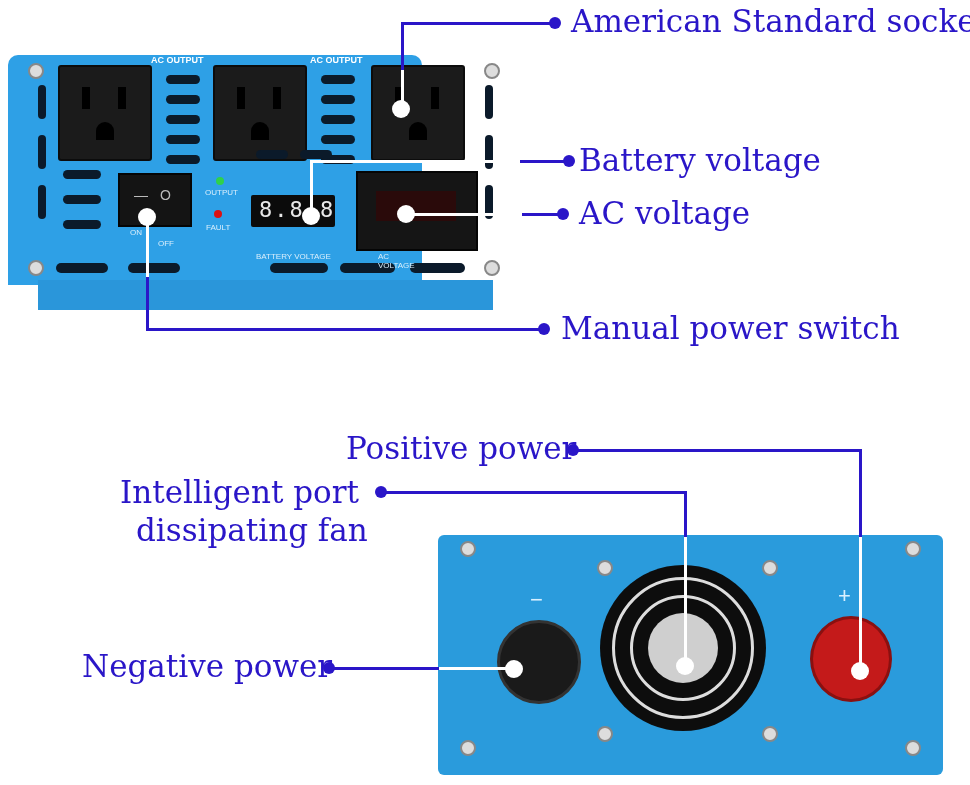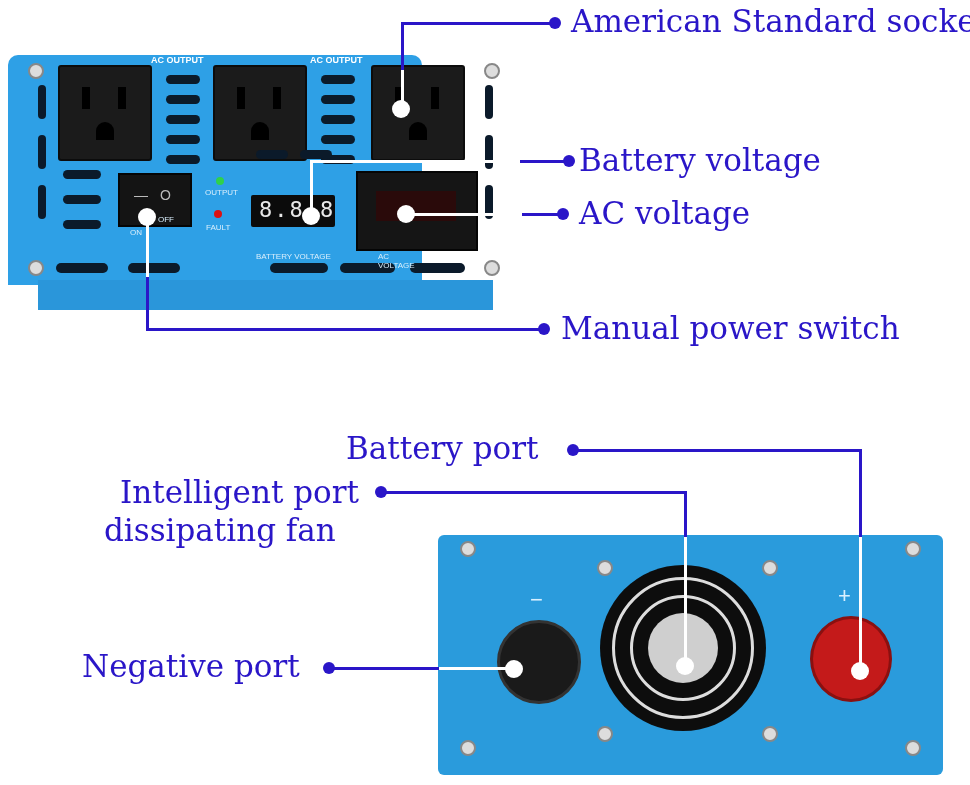--- a/index.html
+++ b/index.html
@@ -77,21 +77,21 @@
   <div class="vent" style="left:332px;top:208px;width:55px;height:10px"></div>
   <div class="vent" style="left:402px;top:208px;width:55px;height:10px"></div>
   <div class="vent" style="left:248px;top:95px;width:32px;height:9px"></div>
   <div class="vent" style="left:292px;top:95px;width:32px;height:9px"></div>
 
   <div style="position:absolute;left:110px;top:118px;width:70px;height:50px;background:#141414;border:2px solid #050505;">
     <span style="position:absolute;left:14px;top:12px;color:#bbb;font-size:14px;font-family:'Liberation Sans',sans-serif;">—</span>
     <span style="position:absolute;left:40px;top:12px;color:#bbb;font-size:14px;font-family:'Liberation Sans',sans-serif;">O</span>
   </div>
   <span class="tinytext2" style="left:122px;top:173px">ON</span>
-  <span class="tinytext2" style="left:150px;top:160px">OFF</span>
+  <span class="tinytext2" style="left:150px;top:184px">OFF</span>
 
   <div style="position:absolute;left:208px;top:122px;width:8px;height:8px;border-radius:50%;background:#2fd14b;"></div>
   <span class="tinytext2" style="left:197px;top:133px">OUTPUT</span>
   <div style="position:absolute;left:206px;top:155px;width:8px;height:8px;border-radius:50%;background:#d11;"></div>
   <span class="tinytext2" style="left:198px;top:168px">FAULT</span>
 
   <div style="position:absolute;left:243px;top:140px;width:84px;height:32px;background:#0b0b0b;border-radius:2px;">
     <span style="position:absolute;left:8px;top:2px;color:#e8e8e8;font-family:'DejaVu Sans Mono',monospace;font-size:22px;letter-spacing:2px;">8.8.8</span>
   </div>
   <span class="tinytext2" style="left:248px;top:197px">BATTERY VOLTAGE</span>
@@ -148,27 +148,27 @@
 <div class="screw" style="left:597px;top:560px"></div>
 <div class="screw" style="left:762px;top:560px"></div>
 <div class="screw" style="left:597px;top:726px"></div>
 <div class="screw" style="left:762px;top:726px"></div>
 
 <div class="dot" style="left:567px;top:444px"></div>
 <div class="line" style="left:573px;top:449px;width:288px;height:3px"></div>
 <div class="line" style="left:859px;top:449px;width:3px;height:88px"></div>
 <div class="wline" style="left:859px;top:537px;width:3px;height:130px"></div>
 <div class="wdot" style="left:851px;top:662px"></div>
-<span class="label" style="left:346px;top:431px">Battery port</span>
+<span class="label" style="left:346px;top:431px">Positive power</span>
 
 <div class="dot" style="left:375px;top:486px"></div>
 <div class="line" style="left:381px;top:491px;width:305px;height:3px"></div>
 <div class="line" style="left:684px;top:491px;width:3px;height:46px"></div>
 <div class="wline" style="left:684px;top:537px;width:3px;height:125px"></div>
 <div class="wdot" style="left:676px;top:657px"></div>
 <span class="label" style="left:120px;top:475px">Intelligent port</span>
-<span class="label" style="left:104px;top:513px">dissipating fan</span>
+<span class="label" style="left:136px;top:513px">dissipating fan</span>
 
 <div class="dot" style="left:323px;top:662px"></div>
 <div class="line" style="left:329px;top:667px;width:110px;height:3px"></div>
 <div class="wline" style="left:439px;top:667px;width:75px;height:3px"></div>
 <div class="wdot" style="left:505px;top:660px"></div>
-<span class="label" style="left:82px;top:649px">Negative port</span>
+<span class="label" style="left:82px;top:649px">Negative power</span>
 
 </body></html>

